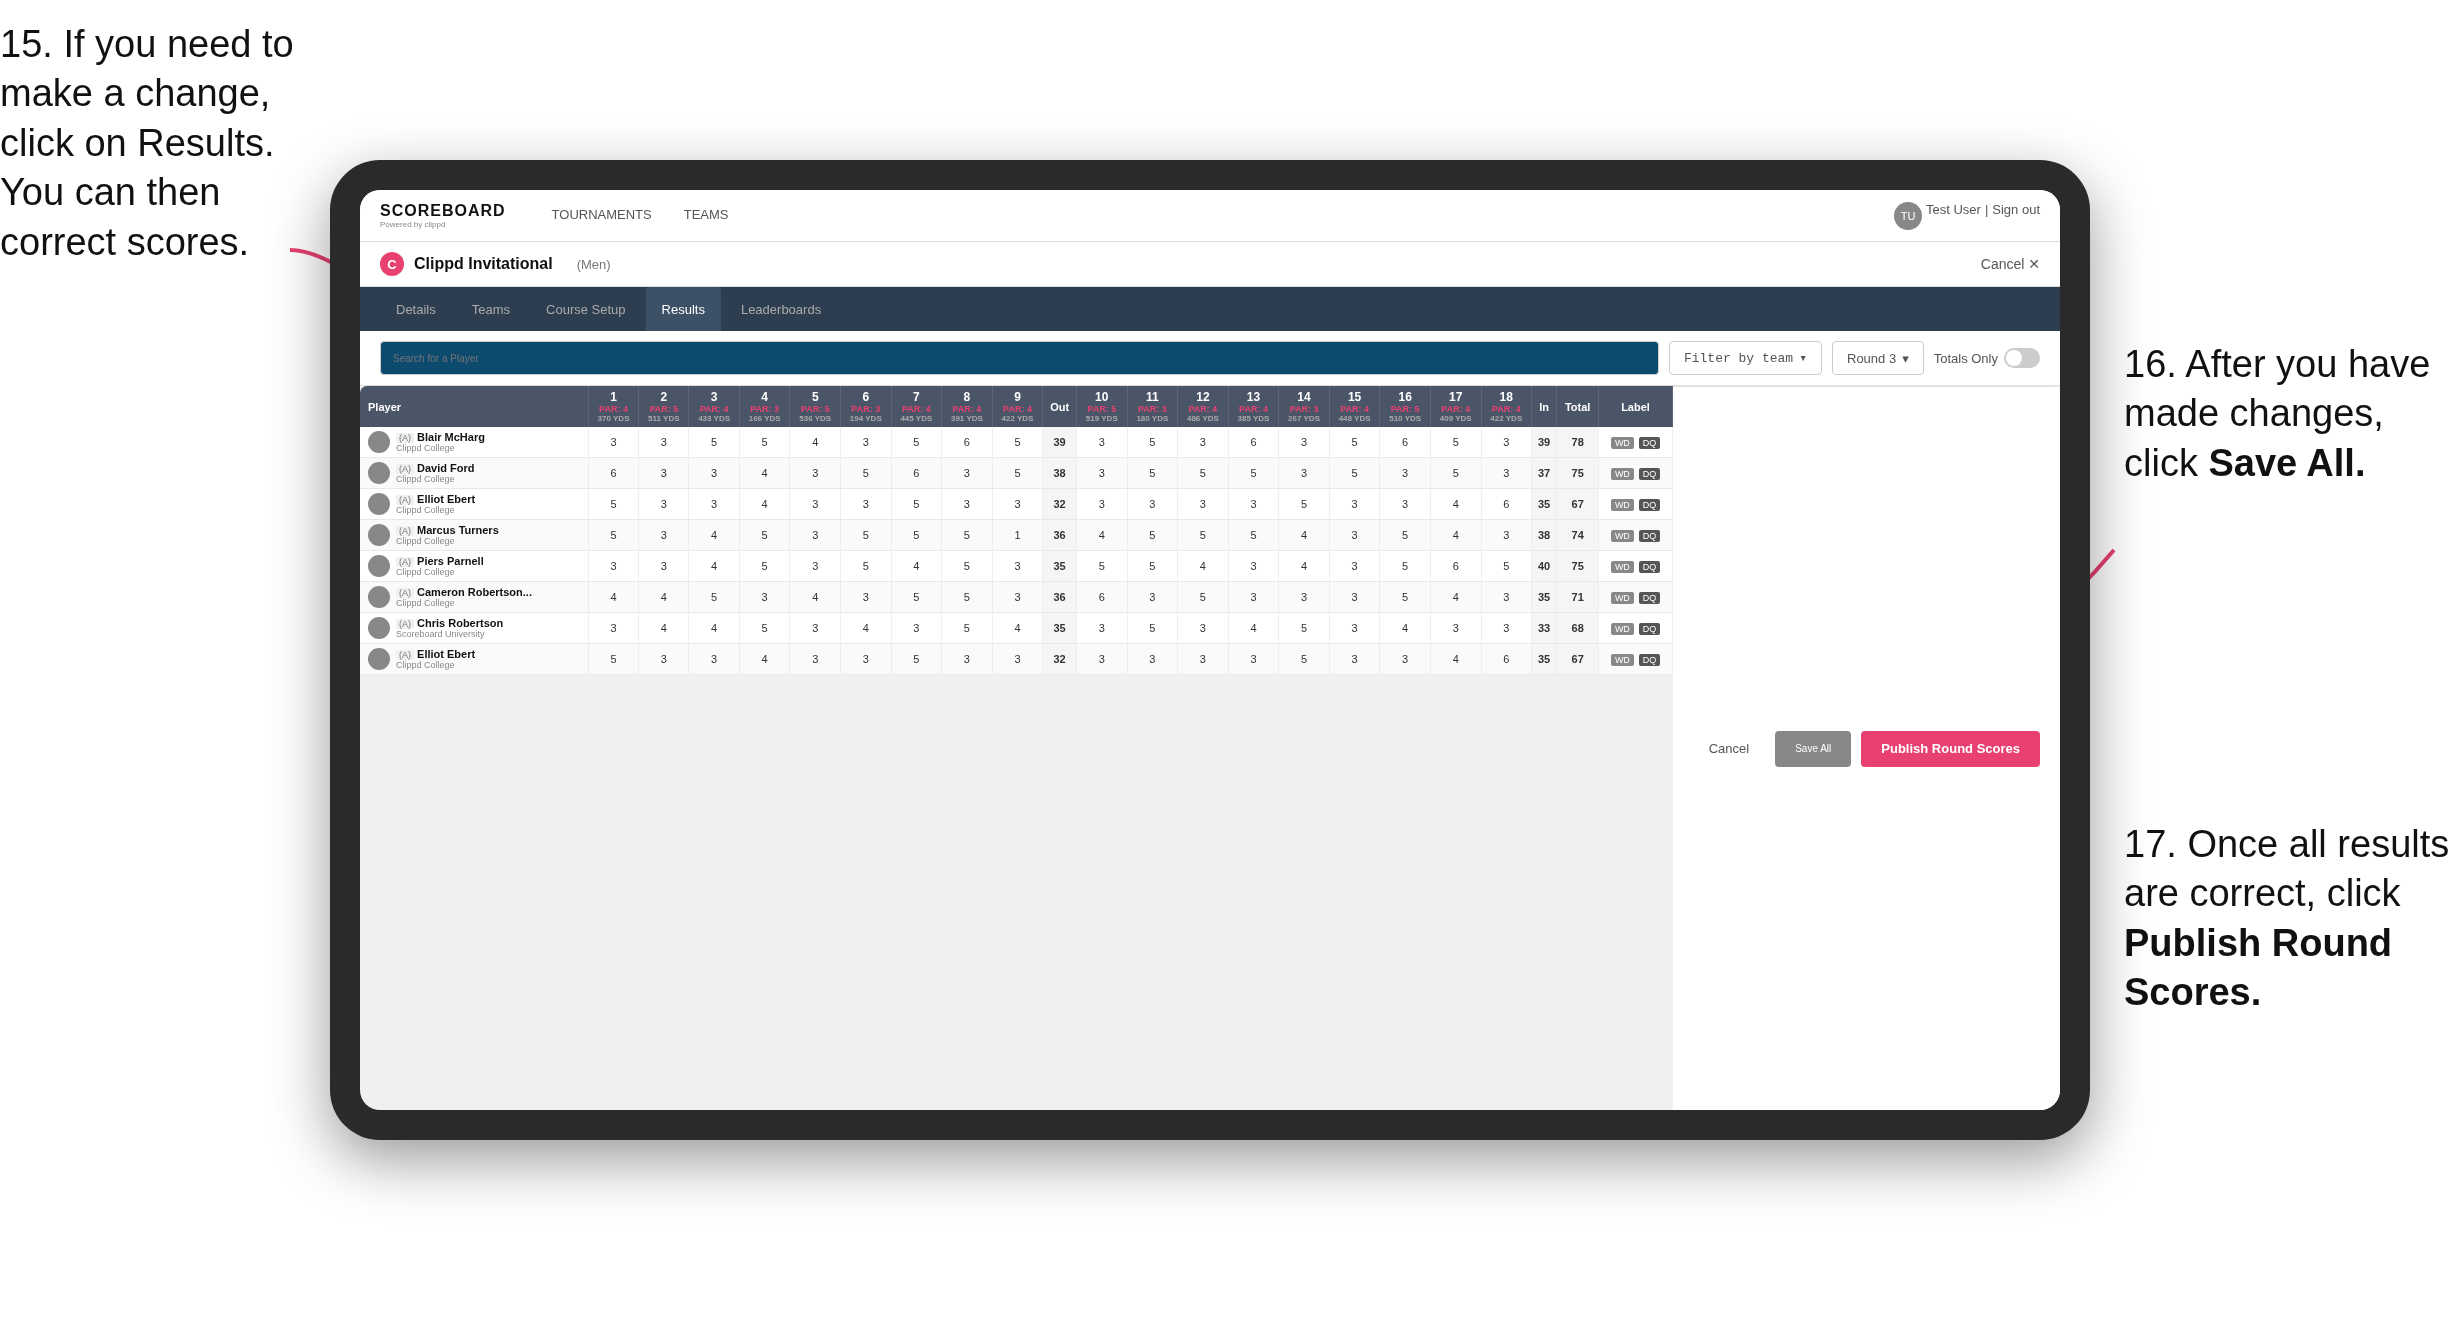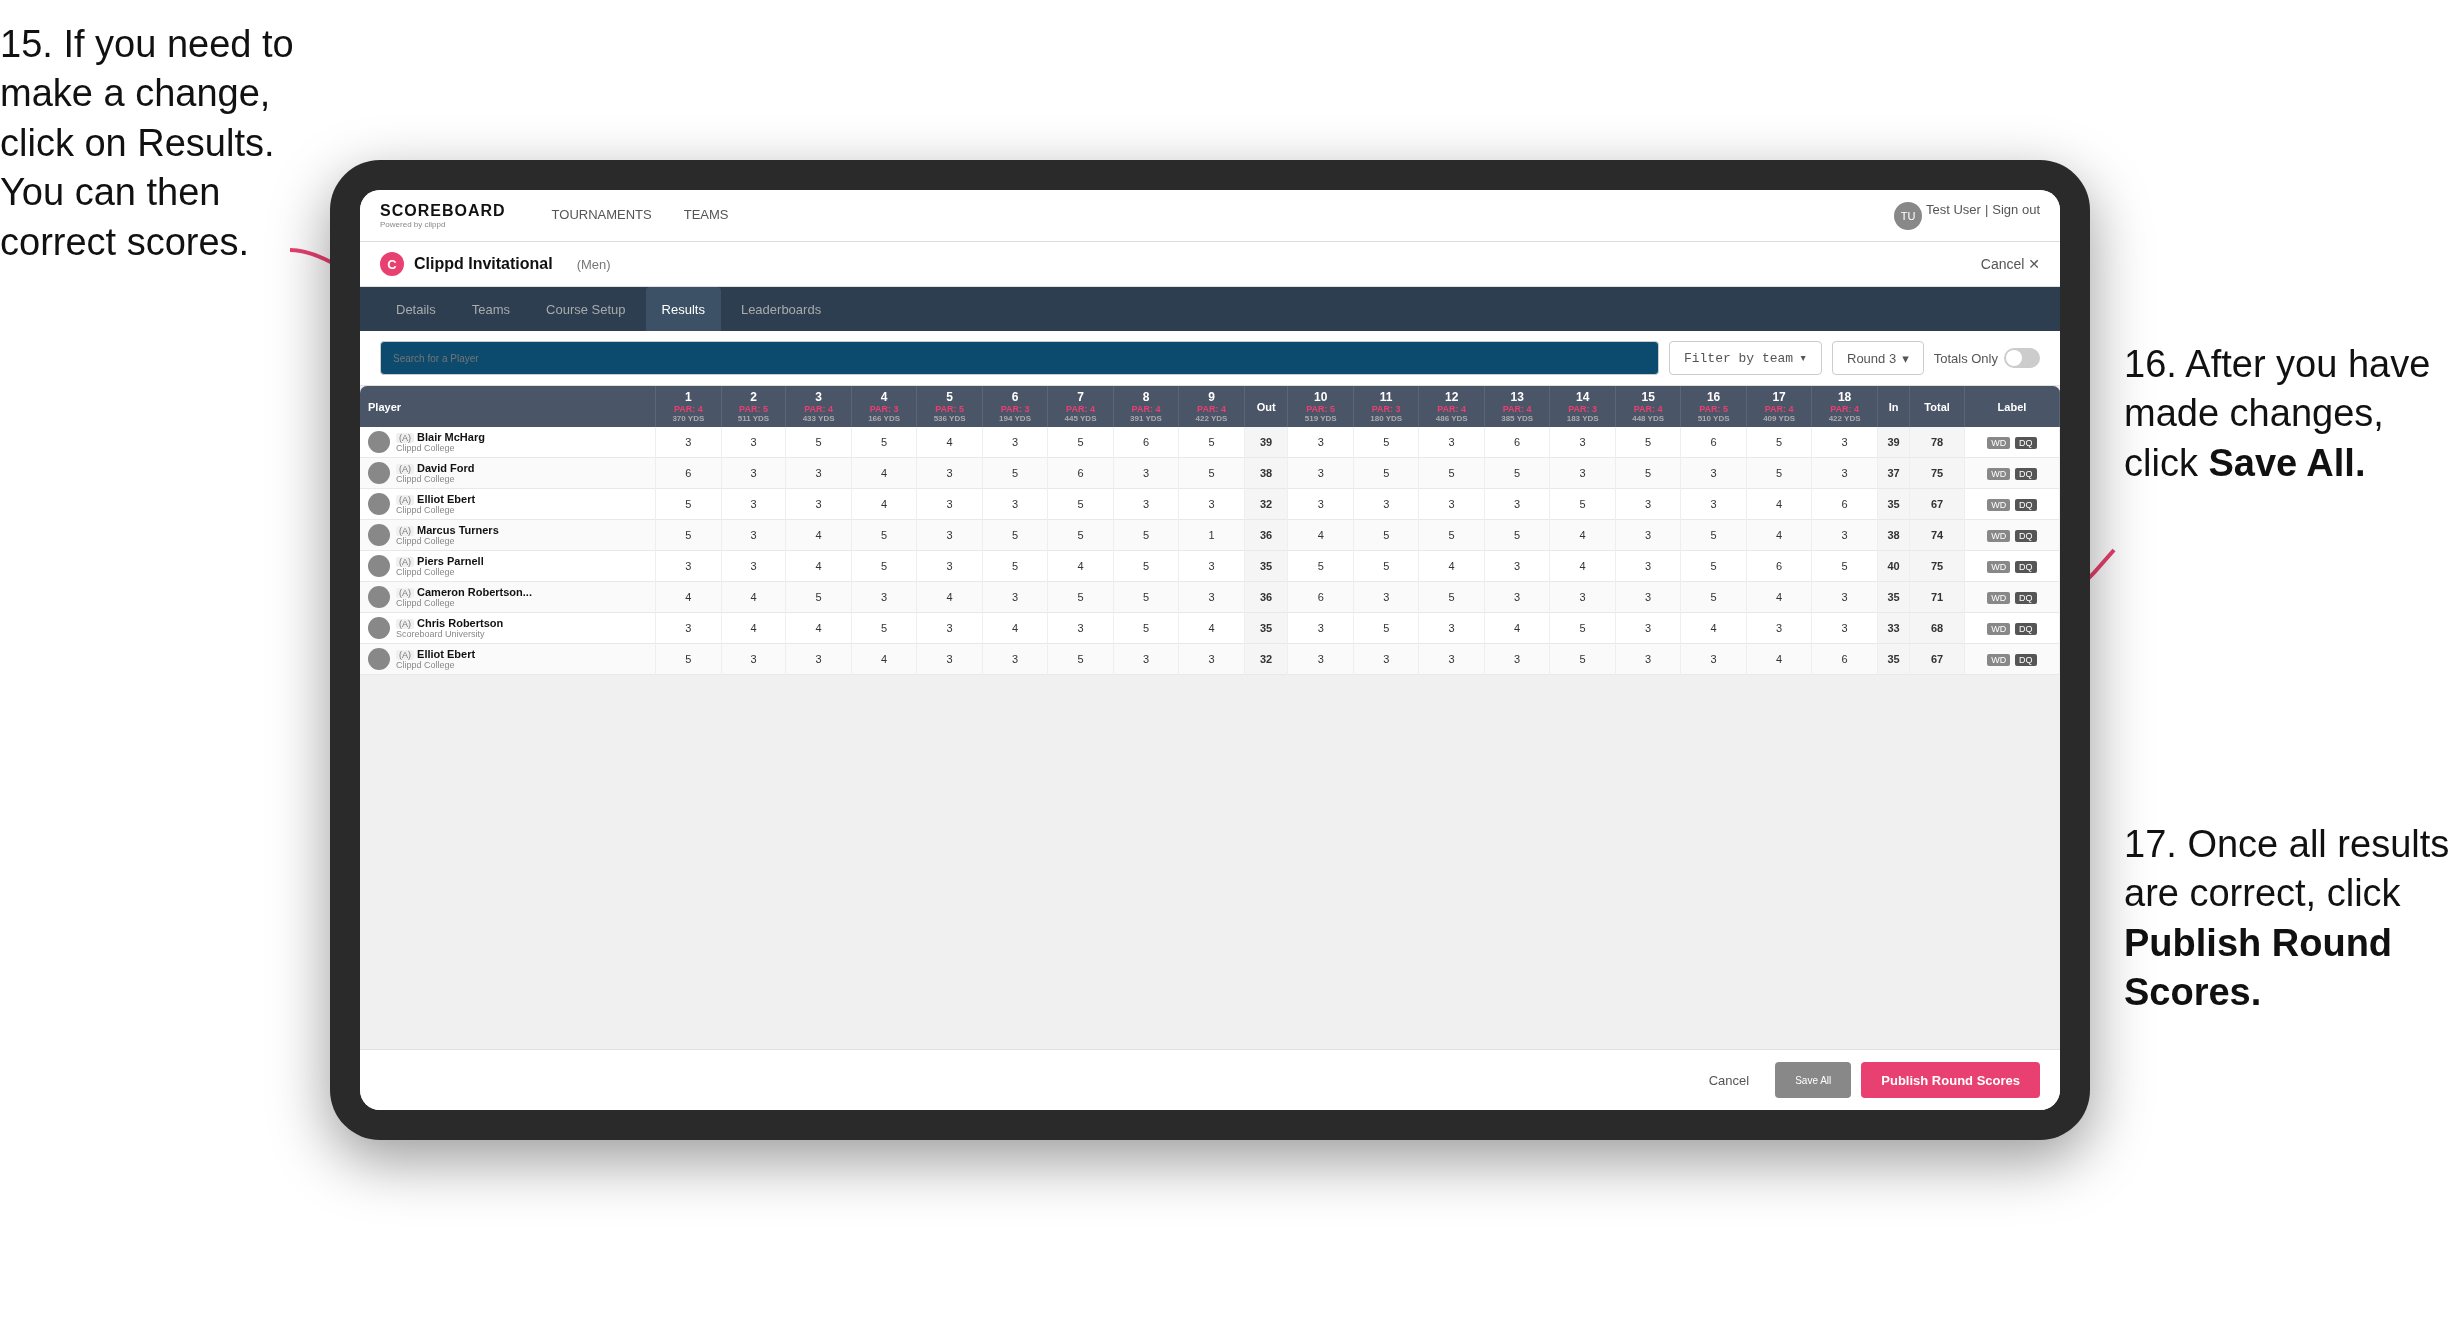--- a/index.html
+++ b/index.html
@@ -272,21 +272,21 @@
       top: 2px;
       left: 2px;
       transition: left 0.2s;
     }
 
     
     .scores-container {
       flex: 1;
       overflow: hidden;
       display: flex;
-      flex-direction: column;
+      flex-direction: row;
       border-radius: 7px;
     }
 
     .scores-table-wrapper {
       flex: 1;
       overflow-y: auto;
       overflow-x: auto;
     }
 
     table {
@@ -615,21 +615,21 @@
                   <div class="hole-yds">486 YDS</div>
                 </th>
               <th>
                   <div class="hole-num">13</div>
                   <div class="hole-par" style="color:#e84070">PAR: 4</div>
                   <div class="hole-yds">385 YDS</div>
                 </th>
               <th>
                   <div class="hole-num">14</div>
                   <div class="hole-par" style="color:#e84070">PAR: 3</div>
-                  <div class="hole-yds">183 YDS</div>
+                  <div class="hole-yds">267 YDS</div>
                 </th>
               <th>
                   <div class="hole-num">15</div>
                   <div class="hole-par" style="color:#e84070">PAR: 4</div>
                   <div class="hole-yds">448 YDS</div>
                 </th>
               <th>
                   <div class="hole-num">16</div>
                   <div class="hole-par" style="color:#e84070">PAR: 5</div>
                   <div class="hole-yds">510 YDS</div>

